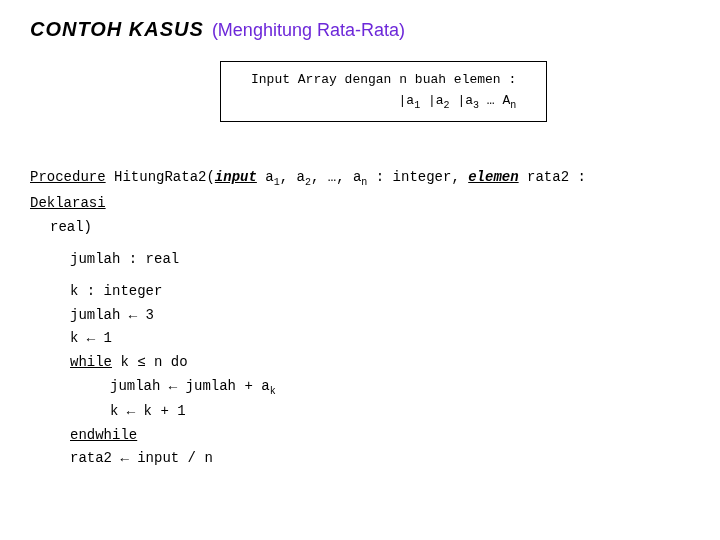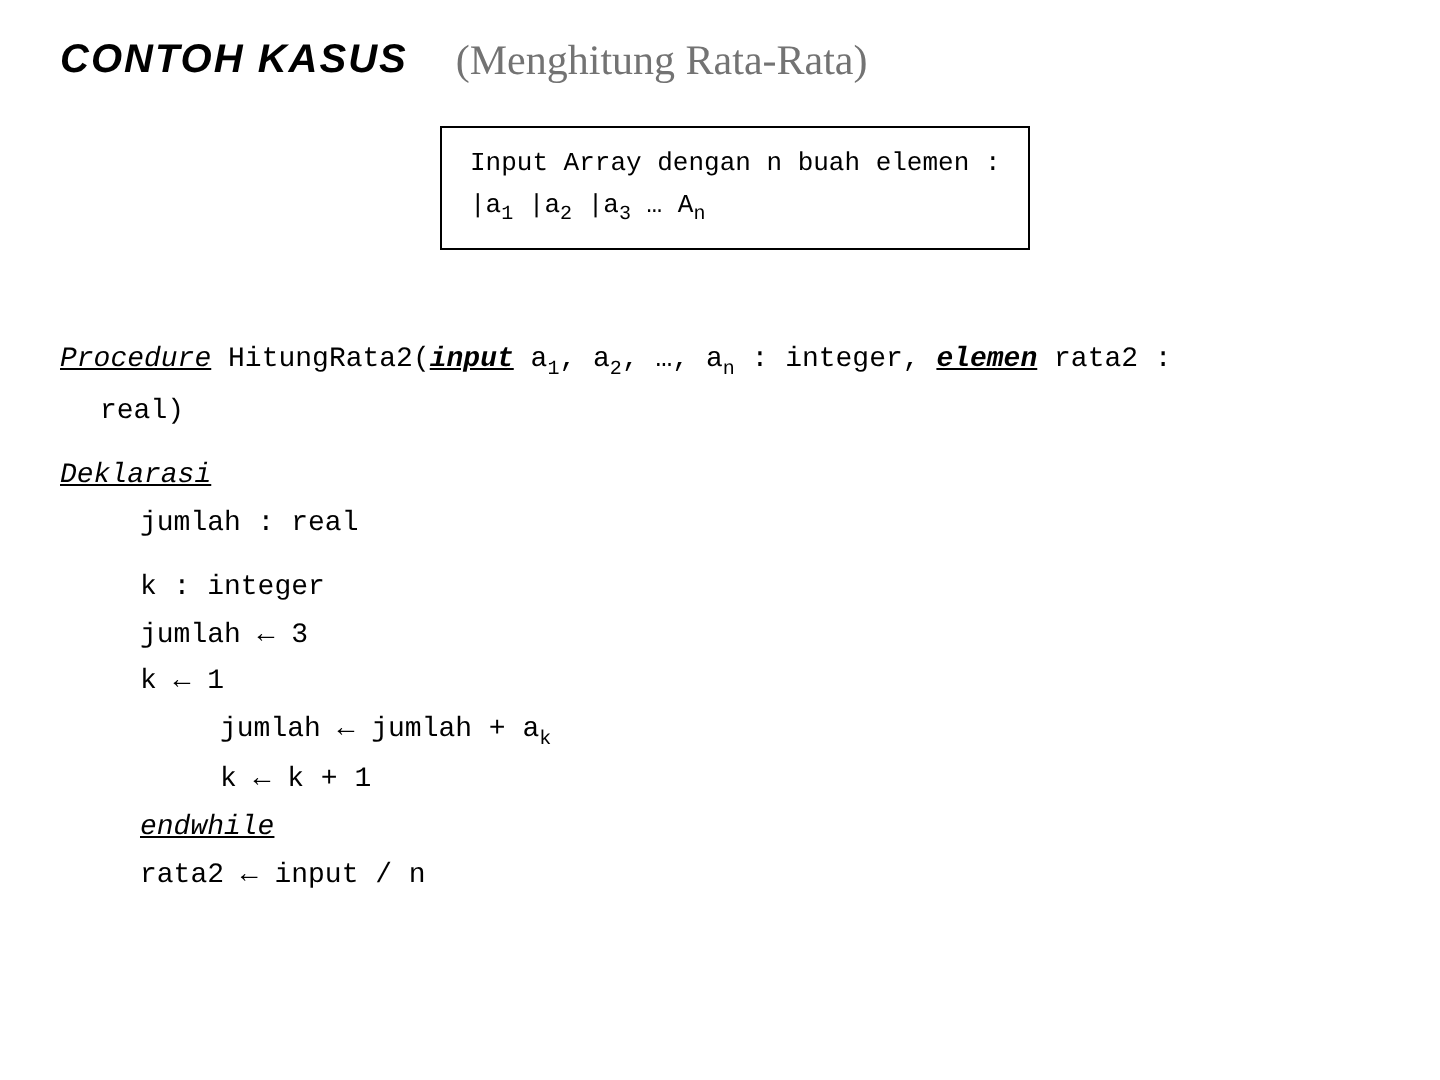--- a/index.html
+++ b/index.html
@@ -9,65 +9,64 @@
       background: #fff;
       font-family: 'Courier New', Courier, monospace;
       font-size: 14px;
       overflow: hidden;
     }
     .page {
       padding: 18px 30px;
     }
     .title-line {
       display: flex;
-      align-items: center;
-      gap: 24px;
+      align-items: flex-end;
+      gap: 8px;
       margin-bottom: 20px;
     }
     .title-contoh {
       font-family: Arial, sans-serif;
       font-weight: 900;
       font-size: 20px;
       color: #000;
       letter-spacing: 1px;
       font-style: italic;
       text-transform: uppercase;
     }
     .title-sub {
-      font-family: Liberation Serif, serif;
-      font-size: 21px;
-      color: #737373;
+      font-family: Liberation Sans, sans-serif;
+      font-size: 18px;
+      color: #6d28d9;
     }
 
     
     .input-box {
       border: 1px solid #000;
       display: inline-block;
-      padding: 10px 14px;
+      padding: 10px 30px;
       margin-left: 100px;
       margin-bottom: 22px;
-      text-align: left;
+      text-align: right;
     }
     .input-box-line1 {
       font-family: 'Courier New', monospace;
       font-size: 13px;
       margin-bottom: 6px;
     }
     .input-box-line2 {
       font-family: 'Courier New', monospace;
       font-size: 13px;
     }
 
     
     .code-block {
       line-height: 1.7;
     }
     .underline {
       text-decoration: underline;
-      font-style: italic;
     }
     .bold-italic {
       font-weight: bold;
       font-style: italic;
     }
     .indent2 { padding-left: 40px; }
     .indent4 { padding-left: 80px; }
 
     sub {
       font-size: 10px;
@@ -90,30 +89,33 @@
       <div class="input-box-line2">|a<sub>1</sub> |a<sub>2</sub> |a<sub>3</sub>  …  A<sub>n</sub></div>
     </div>
   </div>
 
   <div class="code-block">
 
     <div style="margin-bottom: 2px;">
       <span class="underline">Procedure</span>
       <span> HitungRata2(<span class="underline bold-italic">input</span> a<sub>1</sub>, a<sub>2</sub>, …, a<sub>n</sub>  :  integer,  <span class="underline bold-italic">elemen</span>  rata2  :</span>
     </div>
-    <div style="padding-left: 20px; margin-bottom: 8px;">real)</div>
-
     <div>
       <span class="underline">Deklarasi</span>
     </div>
+
+    <div style="padding-left: 20px; margin-bottom: 8px;">real)</div>
     <div class="indent2" style="margin-bottom: 8px;">jumlah : real</div>
     <div class="indent2">k : integer</div>
 
     <div class="indent2">jumlah ← 3</div>
     <div class="indent2">k ← 1</div>
+    <div class="indent2">
+      <span class="underline">while</span> k ≤ n do
+    </div>
     <div class="indent4">jumlah ← jumlah + a<sub>k</sub></div>
     <div class="indent4">k ← k + 1</div>
     <div class="indent2">
       <span class="underline">endwhile</span>
     </div>
     <div class="indent2">rata2 ← input / n</div>
 
   </div>
 </div>
 

